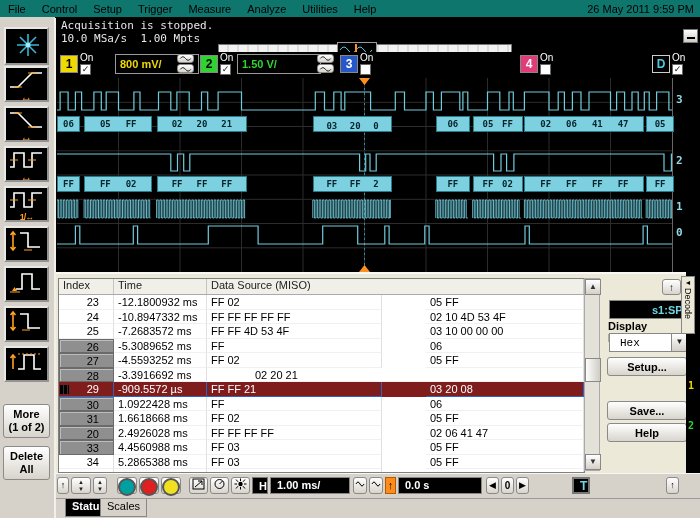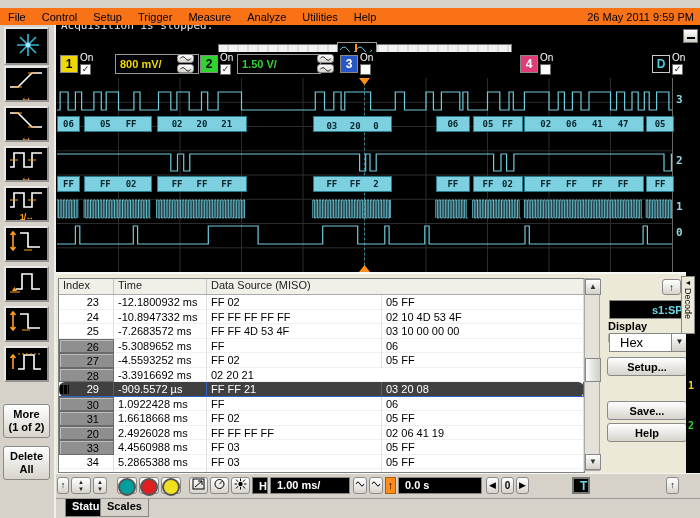--- a/index.html
+++ b/index.html
@@ -1,18 +1,18 @@
 <!DOCTYPE html>
 <html><head>
 <meta charset="utf-8">
 <style>
   html,body{margin:0;padding:0;background:#555;}
   #app{position:relative;width:700px;height:518px;background:#d6d2ca;font-family:"Liberation Sans",sans-serif;overflow:hidden;border-bottom:1px solid #444;}
   
-  .menubar{position:absolute;left:0;top:8px;width:700px;height:17px;background:#f97316;display:flex;align-items:center;font-size:11px;color:#000;z-index:5;}
+  .menubar{position:absolute;left:0;top:0;width:700px;height:17px;background:#0f766e;display:flex;align-items:center;font-size:11px;color:#000;z-index:5;}
   .menu-items{display:flex;}
   .menu-item{padding:1px 8px;cursor:default;}
   .clock{margin-left:auto;padding-right:6px;}
   
   .sidebar{position:absolute;left:0;top:18px;width:54px;height:500px;background:#d6d2ca;border-right:2px solid #f2f0ea;z-index:4;}
   .sbtn{position:absolute;left:4px;width:45px;height:36px;background:#000;border:2px outset #e8e8e8;padding:0;display:flex;align-items:center;justify-content:center;overflow:hidden;}
   .sbtn svg{position:absolute;left:2px;top:1px;}
   .oarr{position:absolute;bottom:-3px;left:0;right:0;text-align:center;color:#ffa020;font-size:12px;font-weight:bold;line-height:12px;}
   .oarr.small{font-size:9px;letter-spacing:-1px;}
   .graybtn{background:linear-gradient(#ffffff,#d8d4cc);border:1px solid #8a8a8a;border-radius:3px;font-family:"Liberation Sans",sans-serif;color:#000;cursor:default;}
@@ -46,56 +46,56 @@
   .decwin{position:absolute;left:0;top:254px;width:631px;height:201px;background:#ece9d8;border-top:2px solid #f8f8f4;border-left:1px solid #f8f8f4;box-sizing:border-box;}
   .lister{position:absolute;left:2px;top:4px;width:525px;height:193px;background:#fff;border:1px solid #808080;overflow:hidden;font-size:11px;}
   .thead{display:flex;height:15px;background:#f0efe8;border-bottom:1px solid #aaa;color:#222;}
   .th{padding:0 4px;border-right:1px solid #c4c4c4;overflow:hidden;white-space:nowrap;box-sizing:border-box;}
   .th.mosi-h{border-bottom:2px solid #e8a030;}
   .w-idx{width:55px;} .w-time{width:93px;} .w-mosi{width:175px;} .w-miso{flex:1;}
   .trow{display:flex;height:14.5px;line-height:14.5px;color:#000;}
   .tc{padding:0 4px;border-right:1px solid #e0e0e0;border-bottom:1px solid #f0f0f0;overflow:hidden;white-space:nowrap;box-sizing:border-box;}
   .tc.idx{width:55px;text-align:right;padding-right:14px;position:relative;}
   .tc.idx.shaded{background:#8f8f8f;border:1px solid #6a6a6a;box-shadow:inset 1px 1px 0 #bdbdbd;}
-  .tc.time{width:93px;} .tc.mosi{width:175px;} .tc.miso{flex:1;}
-  .trow.sel{background:#404040;color:#fff;border-radius:6px;}
+  .tc.time{width:93px;} .tc.mosi{width:175px;} .tc.miso{flex:1;margin-left:44px;}
+  .trow.sel{background:#7f1d1d;color:#fff;}
   .trow.sel .tc{border-color:#2f62c4;}
   .selicon{position:absolute;left:1px;top:3px;width:9px;height:9px;background:repeating-linear-gradient(90deg,#000 0 3px,#333 3px 4px);}
   
   .vscroll{position:absolute;left:528px;top:4px;width:16px;height:193px;background:#e4e2d8;border:1px solid #aaa;box-sizing:border-box;}
   .sb-btn{position:absolute;left:0;width:14px;height:14px;background:linear-gradient(#fff,#d4d0c8);border:1px solid #888;font-size:8px;text-align:center;line-height:13px;color:#333;}
   .sb-thumb{position:absolute;left:0;top:79px;width:14px;height:22px;background:linear-gradient(90deg,#fdfdfd,#cfccc4);border:1px solid #888;}
   
   .pbtn{position:absolute;width:80px;height:19px;font-size:11px;font-weight:bold;}
   .upbtn{position:absolute;width:19px;height:16px;font-size:10px;font-weight:bold;padding:0;}
   .srcdd{position:absolute;left:553px;top:26px;width:77px;height:17px;background:#000;border:1px solid #888;display:flex;align-items:center;padding-left:38px;}
   .srcdd .val{color:#6fd4e4;font-size:11px;font-weight:bold;padding-left:4px;flex:1;}
   .ddbtn{width:15px;height:100%;background:linear-gradient(#fff,#d4d0c8);border-left:1px solid #888;font-size:8px;text-align:center;line-height:16px;color:#222;}
   .fmtlabel{position:absolute;left:552px;top:46px;font-size:11px;font-weight:bold;color:#000;}
   .fmtdd{position:absolute;left:553px;top:59px;width:77px;height:17px;background:#fff;border:1px solid #888;display:flex;align-items:center;}
-  .fmtdd .val{color:#000;font-size:13px;padding-left:10px;flex:1;}
+  .fmtdd .val{color:#000;font-size:11px;padding-left:10px;flex:1;font-family:Liberation Mono, monospace;}
   
   .rightstrip{position:absolute;left:631px;top:254px;width:14px;height:201px;background:#000;}
   .gm{position:absolute;left:2px;font-size:10px;font-weight:bold;font-family:"DejaVu Sans Mono",monospace;}
   .dectab{position:absolute;left:626px;top:258px;width:14px;height:58px;background:#ece9d8;border:1px solid #888;z-index:6;display:flex;flex-direction:column;align-items:center;padding-top:2px;box-sizing:border-box;}
   .dectab .arrow{font-size:7px;line-height:8px;color:#000;}
   .dectab .vtext{writing-mode:vertical-rl;font-size:9px;color:#000;margin-top:1px;}
   
   .bottombar{position:absolute;left:0;top:455px;width:645px;height:25px;background:#d6d2ca;border-top:1px solid #f6f6f2;}
   .bb{position:absolute;top:3px;height:17px;box-sizing:border-box;}
   .blackdisp{background:#000;color:#fff;font-size:11px;font-weight:bold;border:1px solid #888;line-height:15px;padding-left:6px;}
   .sqbtn{font-size:9px;line-height:15px;text-align:center;padding:0;}
   .circbtn{width:18px;height:18px;border-radius:50%;border:2px solid #555;box-sizing:border-box;}
   .spin{display:flex;flex-direction:column;align-items:center;justify-content:center;font-size:6px;line-height:7px;color:#222;}
   .trigbtn{background:#ff8c1a;color:#000;font-weight:bold;border:1px solid #b05c00;font-size:11px;line-height:15px;text-align:center;}
   .tbtn{background:#000;border:2px solid #777;color:#6fd4e4;font-weight:bold;font-size:12px;line-height:13px;text-align:center;}
   .hbtn{background:#000;border:1px solid #777;color:#fff;font-weight:bold;font-size:11px;line-height:15px;text-align:center;}
   
   .tabsrow{position:absolute;left:0;top:480px;width:645px;height:20px;background:#d6d2ca;border-top:1px solid #9a9a9a;}
-  .tab{position:absolute;top:0;height:16px;font-size:11px;padding:1px 6px 0 6px;border:1px solid #888;border-top:none;background:#d6d2ca;color:#000;font-weight:bold;}
+  .tab{position:absolute;top:0;height:16px;font-size:11px;padding:1px 6px 0 6px;border:1px solid #888;border-top:none;background:#d6d2ca;color:#000;}
   .tab.active{background:#000;color:#fff;font-weight:bold;}
 </style>
 </head>
 <body>
 
 <div id="app">
 
   <div class="menubar">
     <div class="menu-items">
         <span class="menu-item">File</span>
@@ -182,20 +182,21 @@
     <button class="graybtn delbtn" style="top:428px">
       <span>Delete</span><br>
       <span>All</span>
     </button>
   </div>
 
   <div class="content">
 
     <div class="blacktop">
       <div class="acqline" style="top:3px">Acquisition is stopped.</div>
+      <div class="acqline" style="top:16px">10.0 MSa/s  1.00 Mpts</div>
       <div class="bufbar">
         <div class="bufcenter">
           <svg width="36" height="14" viewBox="0 0 36 14">
               <path d="M2 7 Q6 1 10 7 Q14 13 18 7 Q22 1 26 7 Q30 13 34 7" stroke="#5fc8dc" fill="none"></path>
               <path d="M18 1 V13" stroke="#ff9020" stroke-width="2"></path>
             </svg>
         </div>
       </div>
       <button class="minbtn"></button>
 
@@ -399,21 +400,21 @@
             <div class="trow">
               <div class="tc idx shaded"><span>31</span></div>
               <div class="tc time">1.6618668 ms</div>
               <div class="tc mosi">FF 02</div>
               <div class="tc miso">05 FF</div>
             </div>
             <div class="trow">
               <div class="tc idx shaded"><span>20</span></div>
               <div class="tc time">2.4926028 ms</div>
               <div class="tc mosi">FF FF FF FF</div>
-              <div class="tc miso">02 06 41 19</div>
+              <div class="tc miso">02 06 41 47</div>
             </div>
             <div class="trow">
               <div class="tc idx shaded"><span>33</span></div>
               <div class="tc time">4.4560988 ms</div>
               <div class="tc mosi">FF 03</div>
               <div class="tc miso">05 FF</div>
             </div>
             <div class="trow">
               <div class="tc idx"><span>34</span></div>
               <div class="tc time">5.2865388 ms</div>

